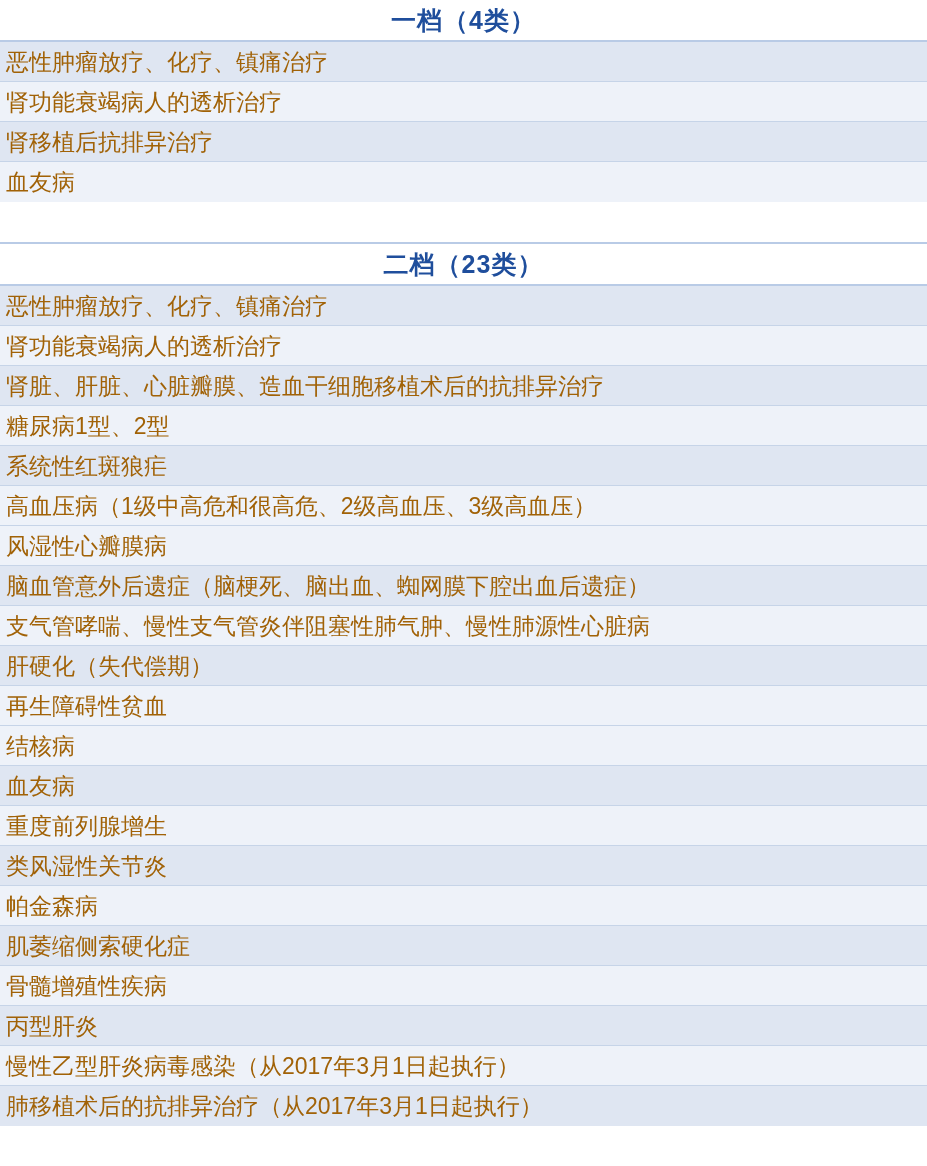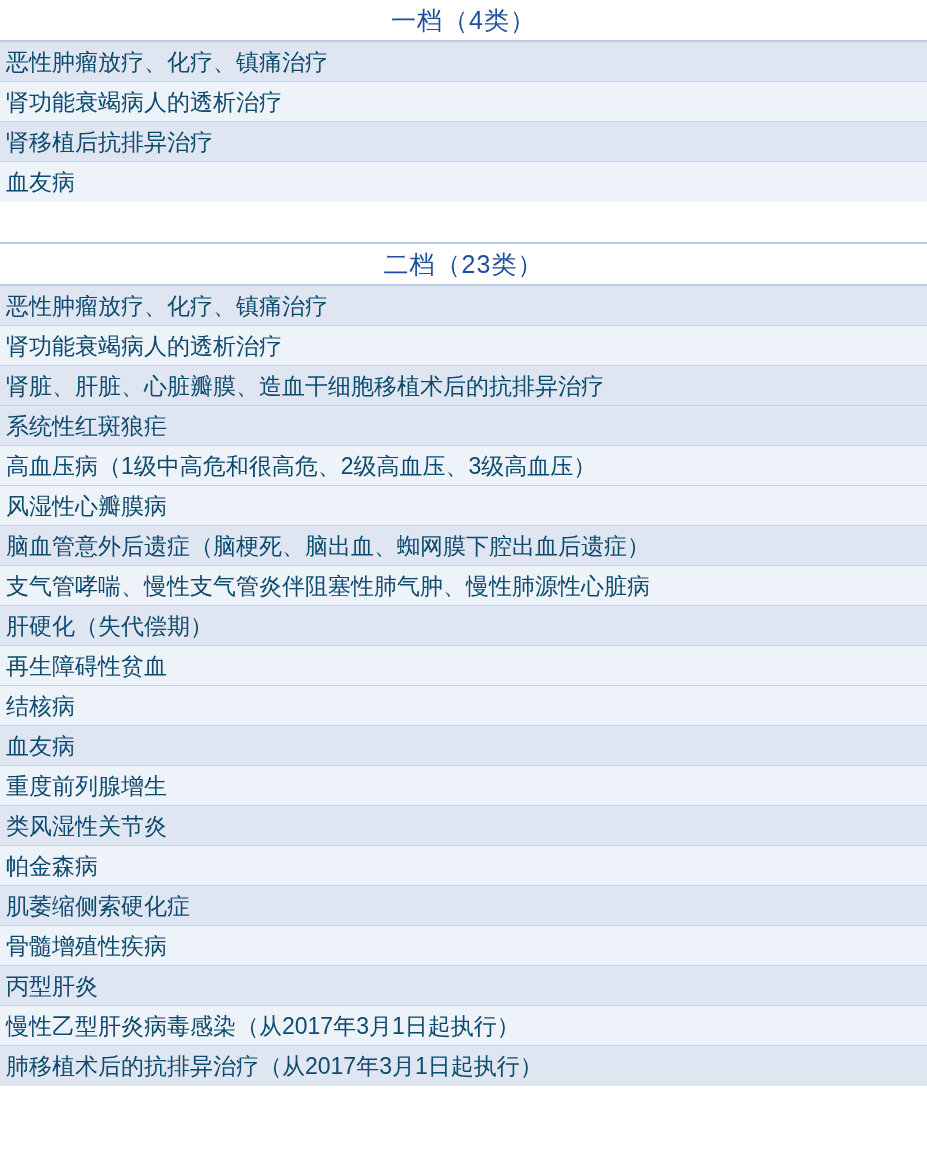--- a/index.html
+++ b/index.html
@@ -14,39 +14,39 @@
     color: #1f3c6e;
   }
   .sheet {
     width: 927px;
     box-sizing: border-box;
     background: #ffffff;
   }
   .section-header {
     text-align: center;
     font-size: 25px;
-    font-weight: normal;
+    font-weight: bold;
     color: #1f4e9c;
     letter-spacing: 1px;
     height: 40px;
     line-height: 40px;
     background: #ffffff;
     border-bottom: 2px solid #b9cbe6;
   }
   .section-header.second {
     border-top: 2px solid #b9cbe6;
     margin-top: 40px;
   }
   .row {
     box-sizing: border-box;
     height: 40px;
     line-height: 40px;
     padding-left: 6px;
     font-size: 23px;
-    color: #0c4a6e;
+    color: #a16207;
     border-bottom: 1px solid #c6d4e8;
     white-space: nowrap;
     overflow: hidden;
   }
   .row.odd {
     background: #dfe6f2;
   }
   .row.even {
     background: #eef2f9;
   }
@@ -64,20 +64,21 @@
   <div class="row odd">恶性肿瘤放疗、化疗、镇痛治疗</div>
   <div class="row even">肾功能衰竭病人的透析治疗</div>
   <div class="row odd">肾移植后抗排异治疗</div>
   <div class="row even last">血友病</div>
 
   <div class="section-header second">二档（23类）</div>
 
   <div class="row odd">恶性肿瘤放疗、化疗、镇痛治疗</div>
   <div class="row even">肾功能衰竭病人的透析治疗</div>
   <div class="row odd">肾脏、肝脏、心脏瓣膜、造血干细胞移植术后的抗排异治疗</div>
+  <div class="row even">糖尿病1型、2型</div>
   <div class="row odd">系统性红斑狼疟</div>
   <div class="row even">高血压病（1级中高危和很高危、2级高血压、3级高血压）</div>
   <div class="row even">风湿性心瓣膜病</div>
   <div class="row odd">脑血管意外后遗症（脑梗死、脑出血、蜘网膜下腔出血后遗症）</div>
   <div class="row even">支气管哮喘、慢性支气管炎伴阻塞性肺气肿、慢性肺源性心脏病</div>
   <div class="row odd">肝硬化（失代偿期）</div>
   <div class="row even">再生障碍性贫血</div>
   <div class="row even">结核病</div>
   <div class="row odd">血友病</div>
   <div class="row even">重度前列腺增生</div>

